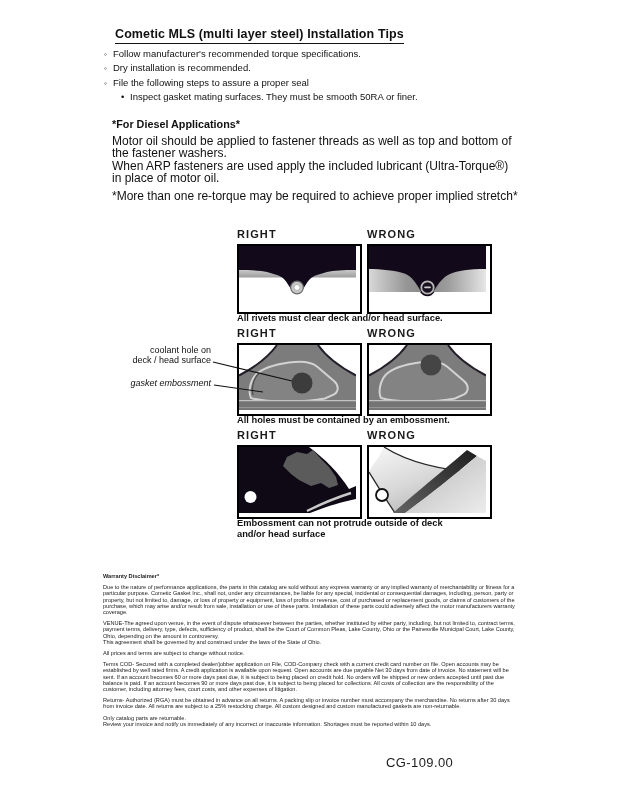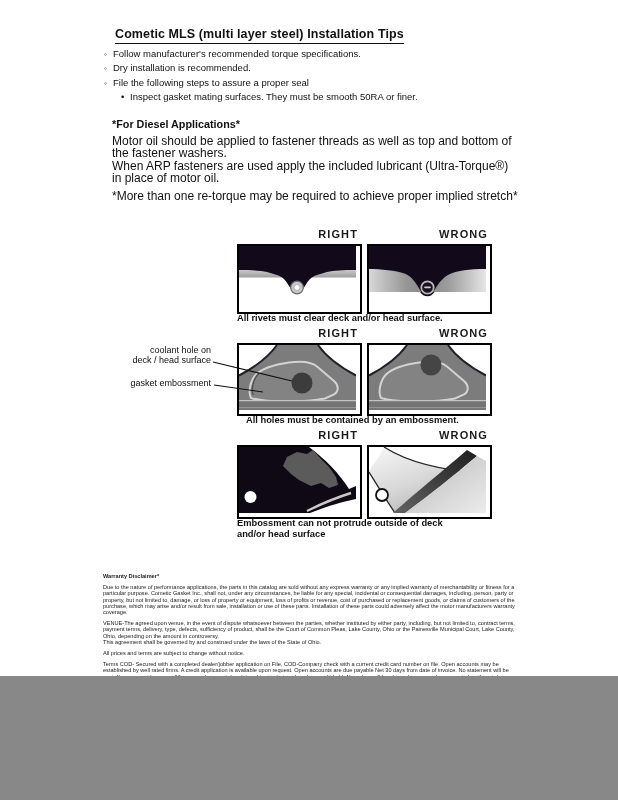--- a/index.html
+++ b/index.html
@@ -1,37 +1,37 @@
 <!DOCTYPE html>
 <html><head>
 <meta charset="utf-8">
 <style>
   html,body{margin:0;padding:0;background:#888;}
   .page{
-    position:relative;width:618px;height:676px;background:#ffffff;
+    position:relative;width:618px;height:800px;background:#ffffff;
     font-family:"Liberation Sans","DejaVu Sans",sans-serif;color:#111;
     overflow:hidden;margin:0 auto;
   }
   .abs{position:absolute;}
   
   .title{
     left:115px;top:27px;font-size:12.5px;font-weight:700;
     border-bottom:1.6px solid #111;padding-bottom:2px;letter-spacing:.1px;
   }
   
   .bullets{left:104px;top:47px;font-size:9.5px;line-height:13.4px;white-space:nowrap;}
   .bul .mk{display:inline-block;width:9px;font-size:8.5px;}
   .bul.sub{padding-left:17px;}
   .bul.sub .mk{width:9px;font-size:9.5px;}
   
   .diesel-head{left:112px;top:118px;font-size:10.8px;font-weight:700;}
   .paras{left:112px;top:135px;width:408px;font-size:12px;line-height:12.3px;}
   .paras p{margin:0 0 5.5px 0;white-space:pre-line;}
   
-  .dlabel{width:121px;text-align:right;font-size:11px;font-weight:700;letter-spacing:1.1px;color:#1a1a1a;}
+  .dlabel{width:121px;text-align:left;font-size:11px;font-weight:700;letter-spacing:1.1px;color:#1a1a1a;}
   .box{width:121px;border:2px solid #000;background:#fff;line-height:0;}
   .cap{font-size:9.3px;font-weight:700;white-space:pre-line;line-height:11px;color:#111;}
   .ann{width:122px;text-align:right;font-size:9px;line-height:9.6px;white-space:pre-line;color:#111;}
   .leader{left:0;top:0;pointer-events:none;}
   
   .legal{left:103px;top:573px;width:414px;font-size:5.6px;line-height:6.2px;color:#222;}
   .legal .lh{font-weight:700;margin:0 0 5px 0;}
   .legal p{margin:0 0 5px 0;white-space:pre-line;}
   .partnum{left:386px;top:755px;font-size:13px;letter-spacing:.4px;color:#1c1c1c;}
 </style>
@@ -96,21 +96,21 @@
     </svg>
   </div>
 
   <div class="abs cap" style="left:237px;top:313px;">All rivets must clear deck and/or head surface.</div>
 
   <div class="abs dlabel" style="left:237px;top:327px;">RIGHT</div>
   <div class="abs dlabel" style="left:367px;top:327px;">WRONG</div>
 
   <div class="abs ann" style="left:89px;top:346px;">coolant hole on
 deck / head surface</div>
-  <div class="abs ann" style="left:89px;top:379px;">gasket embossment</div>
+  <div class="abs ann" style="left:89px;top:379px;font-style:italic;">gasket embossment</div>
 
   <div class="abs box" style="left:237px;top:343px;height:69px;">
     <svg width="117" height="65" viewBox="0 0 117 65">
       <rect width="117" height="65" fill="#7c7c7c"></rect>
       <path d="M0,0 H38 C31,10 20,20 0,30.5 Z" fill="#ffffff"></path>
       <path d="M38,0 C31,10 20,20 0,30.5" stroke="#241f29" stroke-width="2" fill="none"></path>
       <path d="M117,0 H79 C86,10 97,20 117,30.5 Z" fill="#ffffff"></path>
       <path d="M79,0 C86,10 97,20 117,30.5" stroke="#241f29" stroke-width="2" fill="none"></path>
       <path d="M12,53 C9,47 11,36 17,29.5 C23,23.5 36,19.5 50,17.5 C62,15.8 72,16.5 78,21.5 L95,36 C100,40.5 100,46 95,49.5 L86,53.5 C66,57.5 26,57.5 12,53 Z" fill="#838383" stroke="#d2d2d2" stroke-width="2"></path>
       <path d="M14,50 C12,42 15,33 20,28" stroke="#4f4f4f" stroke-width="1.3" fill="none"></path>
@@ -129,21 +129,21 @@
       <path d="M117,0 H79 C86,10 97,20 117,30.5 Z" fill="#ffffff"></path>
       <path d="M79,0 C86,10 97,20 117,30.5" stroke="#241f29" stroke-width="2" fill="none"></path>
       <path d="M12,53 C9,47 11,36 17,29.5 C23,23.5 36,19.5 50,17.5 C62,15.8 72,16.5 78,21.5 L95,36 C100,40.5 100,46 95,49.5 L86,53.5 C66,57.5 26,57.5 12,53 Z" fill="#838383" stroke="#d2d2d2" stroke-width="2"></path>
       <circle cx="62" cy="20" r="10.5" fill="#454545"></circle>
       <rect x="0" y="55" width="117" height="10" fill="#747474"></rect>
       <path d="M0,55.6 H117" stroke="#c2c2c2" stroke-width="1.4"></path>
       <path d="M0,62.6 H117" stroke="#989898" stroke-width="1"></path>
     </svg>
   </div>
 
-  <div class="abs cap" style="left:246px;top:415px;">All holes must be contained by an embossment.</div>
+  <div class="abs cap" style="left:237px;top:415px;">All holes must be contained by an embossment.</div>
 
   <svg class="abs leader" width="618" height="800" viewBox="0 0 618 800">
     <path d="M213,362 L292,381" stroke="#111" stroke-width="1.1" fill="none"></path>
     <path d="M214,385 L263,392" stroke="#111" stroke-width="1.1" fill="none"></path>
   </svg>
 
   <div class="abs dlabel" style="left:237px;top:429px;">RIGHT</div>
   <div class="abs dlabel" style="left:367px;top:429px;">WRONG</div>
 
   <div class="abs box" style="left:237px;top:445px;height:70px;">

